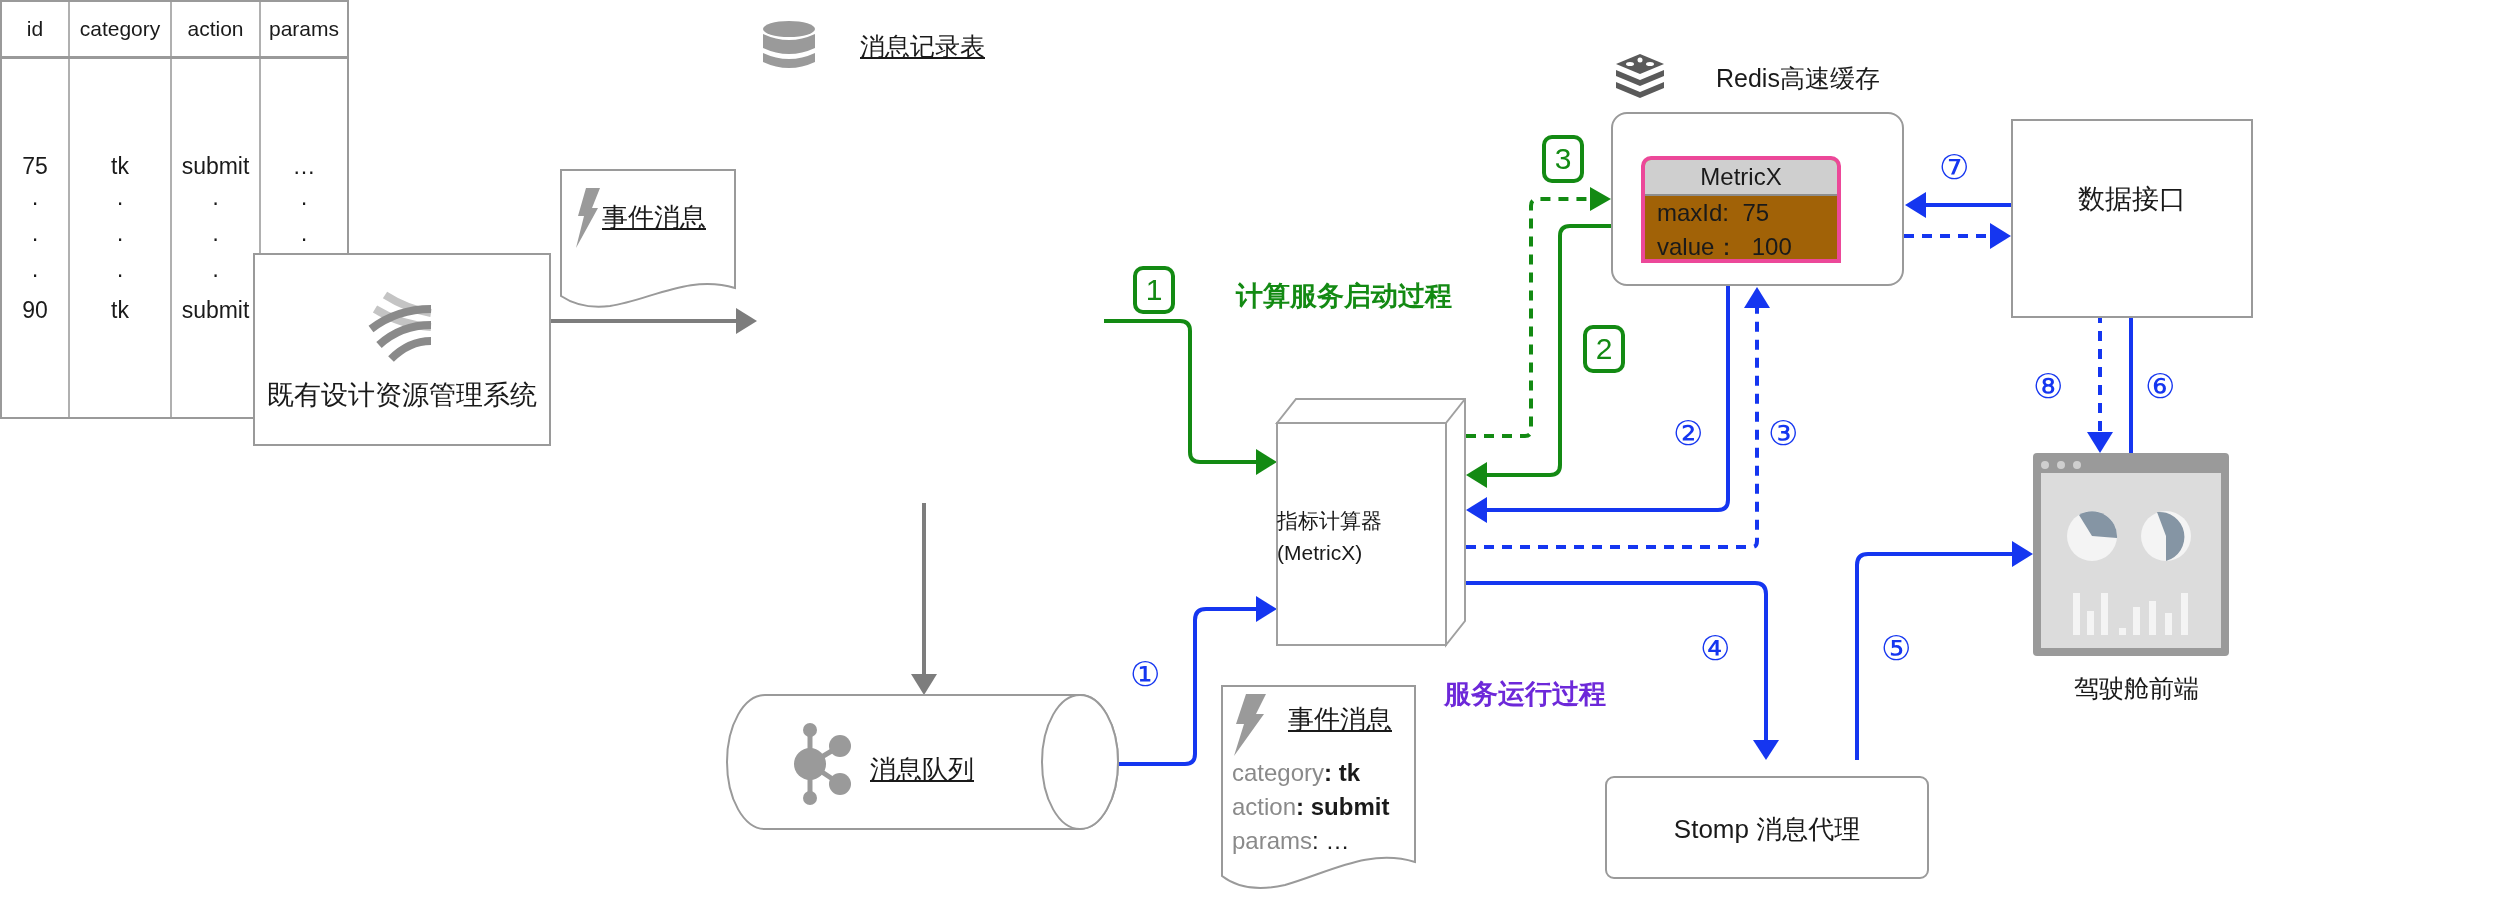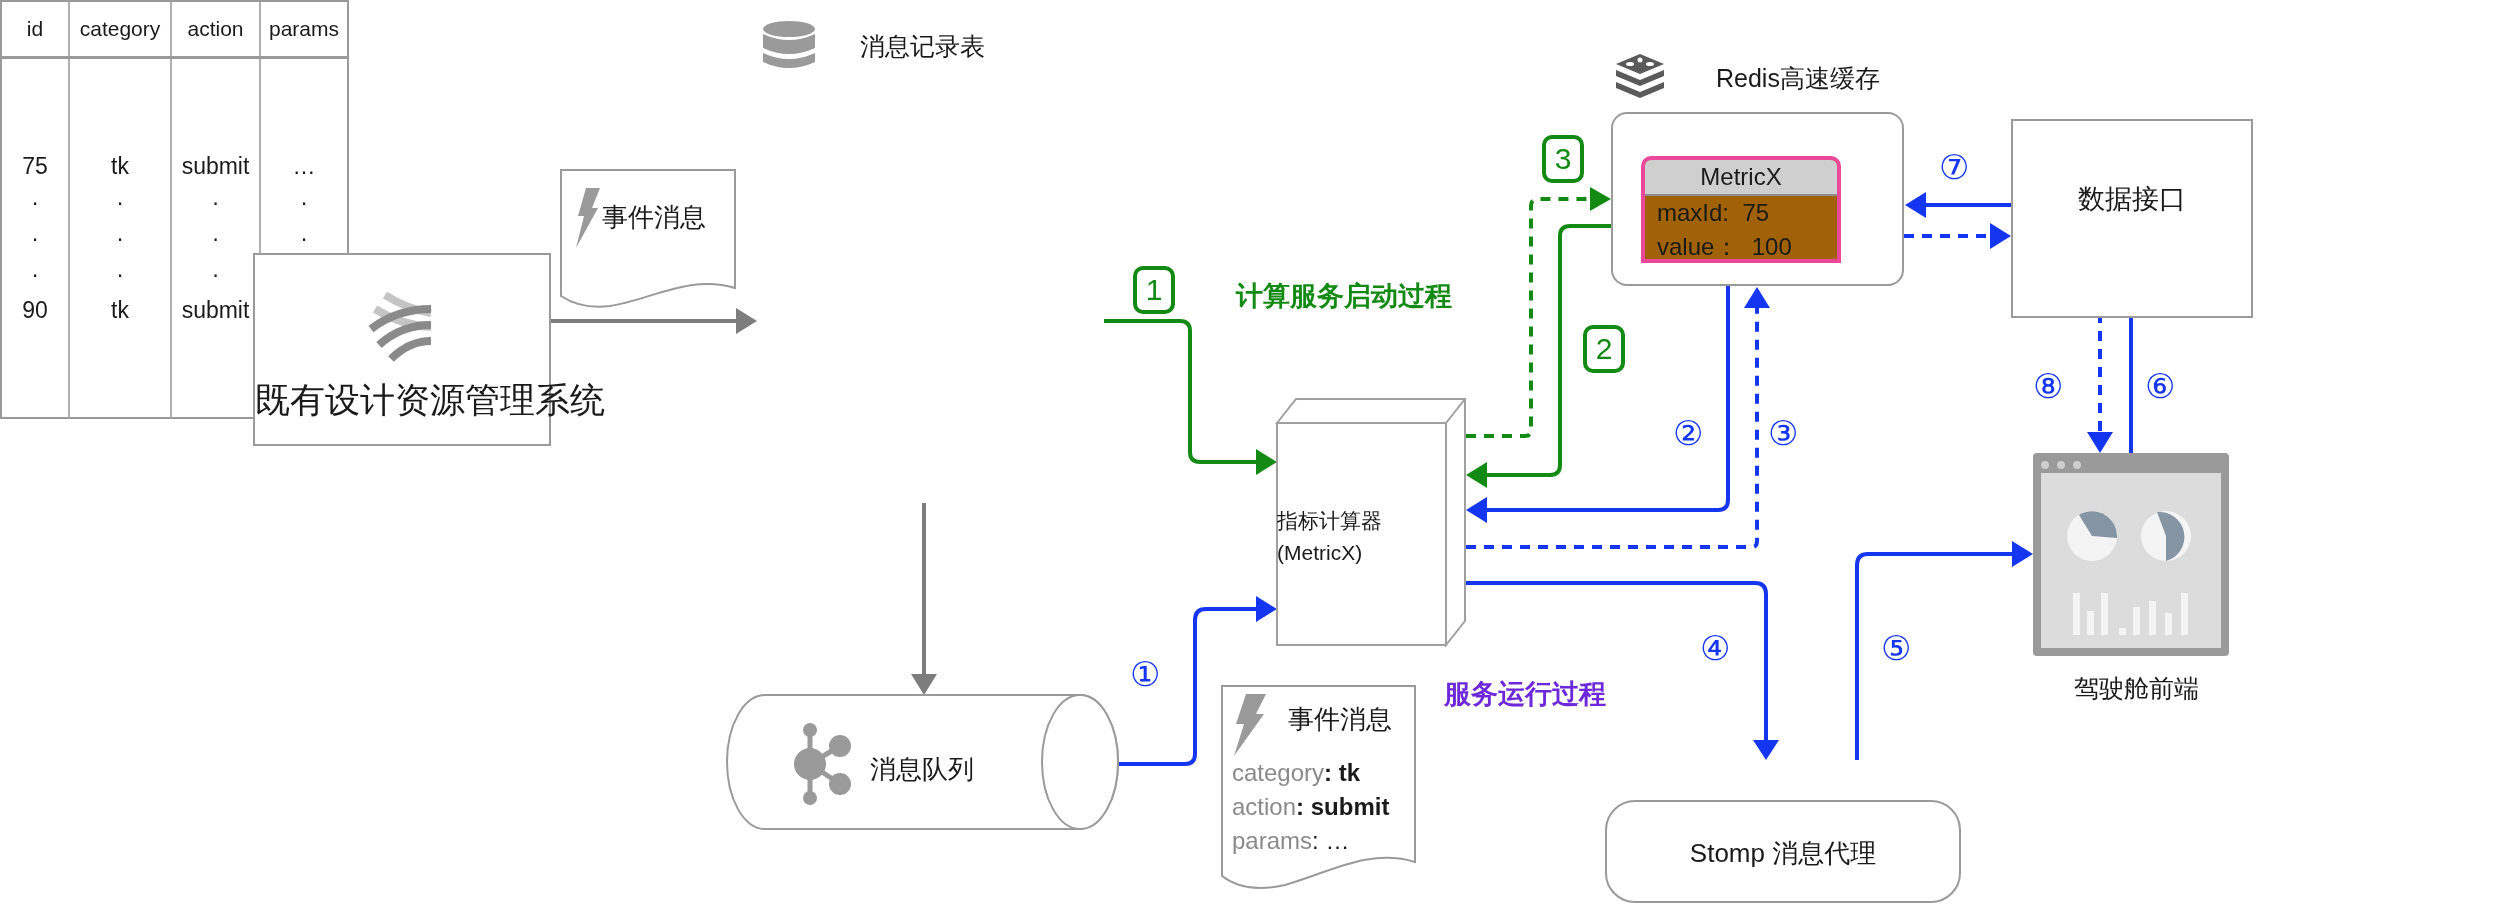--- a/index.html
+++ b/index.html
@@ -2,38 +2,38 @@
 <html><head>
 <meta charset="utf-8">
 <style>
   html, body { margin:0; padding:0; background:#ffffff; }
   body { width:2520px; height:918px; position:relative; overflow:hidden;
          font-family:"Liberation Sans","DejaVu Sans",sans-serif; color:#1a1a1a; }
   .abs { position:absolute; }
   .box { position:absolute; background:#fff; border:2px solid #9a9a9a; box-sizing:border-box; }
   svg.wires { position:absolute; left:0; top:0; width:2520px; height:918px; pointer-events:none; }
   .lbl { position:absolute; white-space:nowrap; }
-  .cn { font-size:26px; }
+  .cn { font-size:26px;text-decoration:underline; }
   
   #legacy { left:253px; top:253px; width:298px; height:193px; }
-  #legacy .name { left:0; right:0; top:122px; text-align:center; font-size:35px; }
+  #legacy .name { left:0; right:0; top:122px; text-align:center; font-size:27px; }
   
   #tbl { left:755px; top:84px; width:349px; height:419px; border:2px solid #9a9a9a; box-sizing:border-box; }
   #tbl table { border-collapse:collapse; width:100%; height:100%; table-layout:fixed; }
   #tbl th { height:52px; font-weight:normal; font-size:21px; border-right:2px solid #b0b0b0; border-bottom:3px solid #9a9a9a;text-align:center; }
   #tbl td { vertical-align:middle; text-align:center; border-right:2px solid #b0b0b0; font-size:23px; line-height:36px; padding-top:0; }
   #tbl th:last-child, #tbl td:last-child { border-right:none; }
   
   #redis { left:1611px; top:112px; width:293px; height:174px; border-radius:16px; }
   #metric-card { position:absolute; left:28px; top:42px; width:200px; height:107px; border:4px solid #ec4899; border-radius:10px 10px 0 0; background:#a16207; box-sizing:border-box; overflow:hidden; }
   #metric-card .hd { height:34px; background:#cfcfcf; border-bottom:2px solid #8e8e8e; text-align:center; font-size:24px; line-height:34px; }
   #metric-card .row { font-size:24px; padding-left:12px; line-height:34px; }
   #api { left:2011px; top:119px; width:242px; height:199px; }
   #api .name { left:0; right:0; top:60px; text-align:center; font-size:27px; }
-  #stomp { left:1605px; top:800px; width:356px; height:103px; border-radius:30px; }
+  #stomp { left:1605px; top:776px; width:324px; height:103px; border-radius:9px; }
   #stomp .name { left:0; right:0; top:34px; text-align:center; font-size:26px; }
   .circ { font-size:34px; color:#1536f0; }
   .sq { position:absolute; border:4px solid #138a13; border-radius:10px; color:#138a13; font-size:30px; width:34px; height:40px; line-height:40px; text-align:center; box-sizing:content-box; }
 </style>
 </head>
 <body>
 
 <svg class="wires" viewBox="0 0 2520 918">
   <defs>
     <marker id="ag" markerWidth="10" markerHeight="10" refX="8" refY="5" orient="auto" markerUnits="userSpaceOnUse" viewBox="0 0 10 10">

